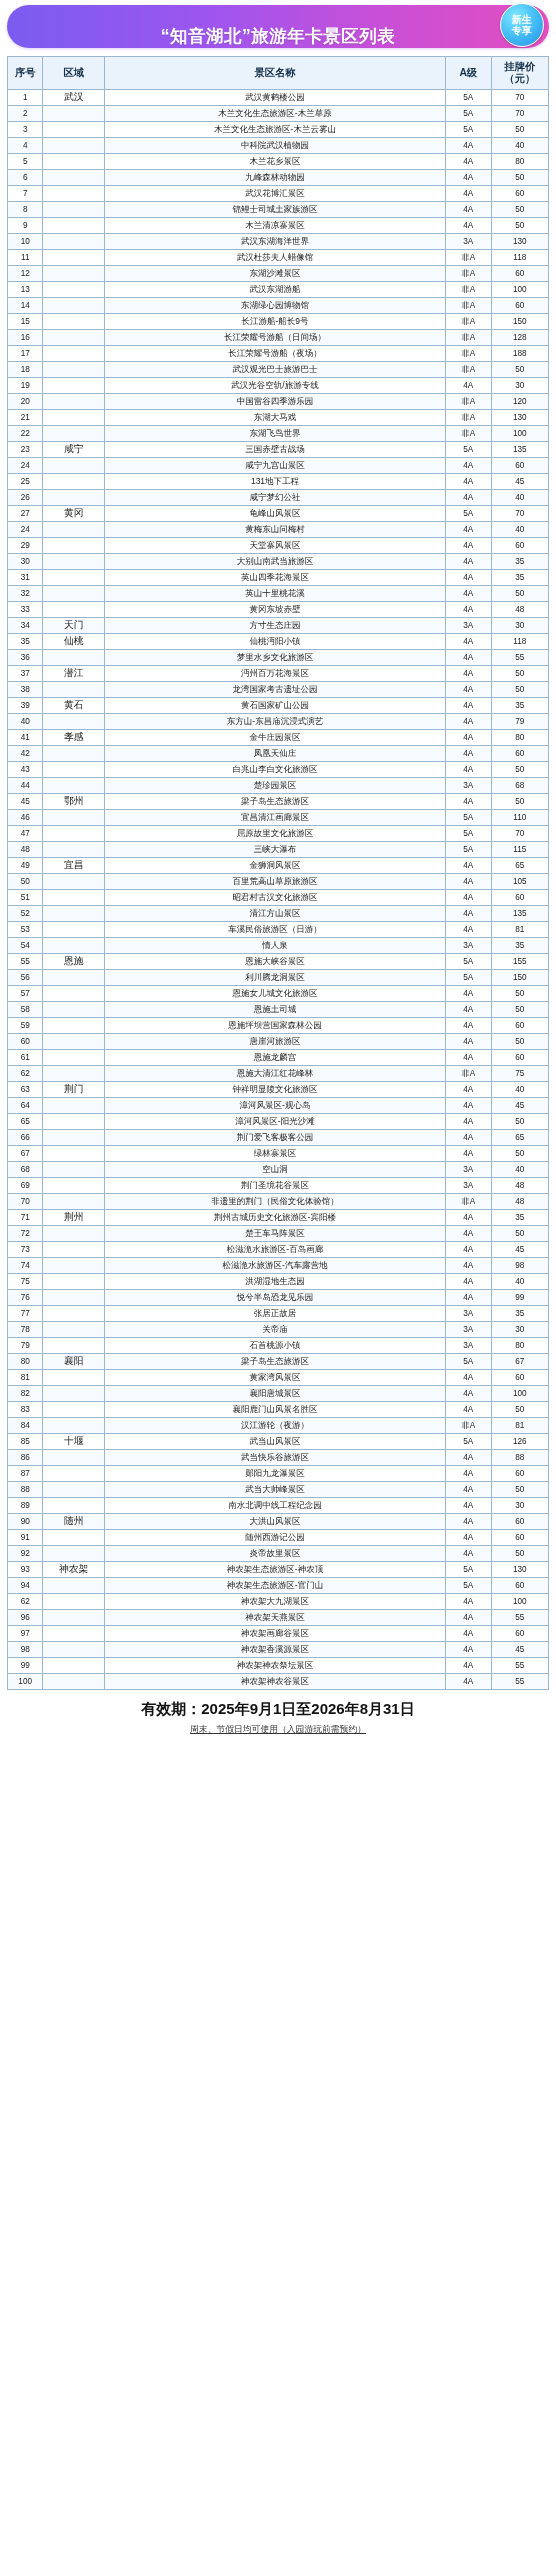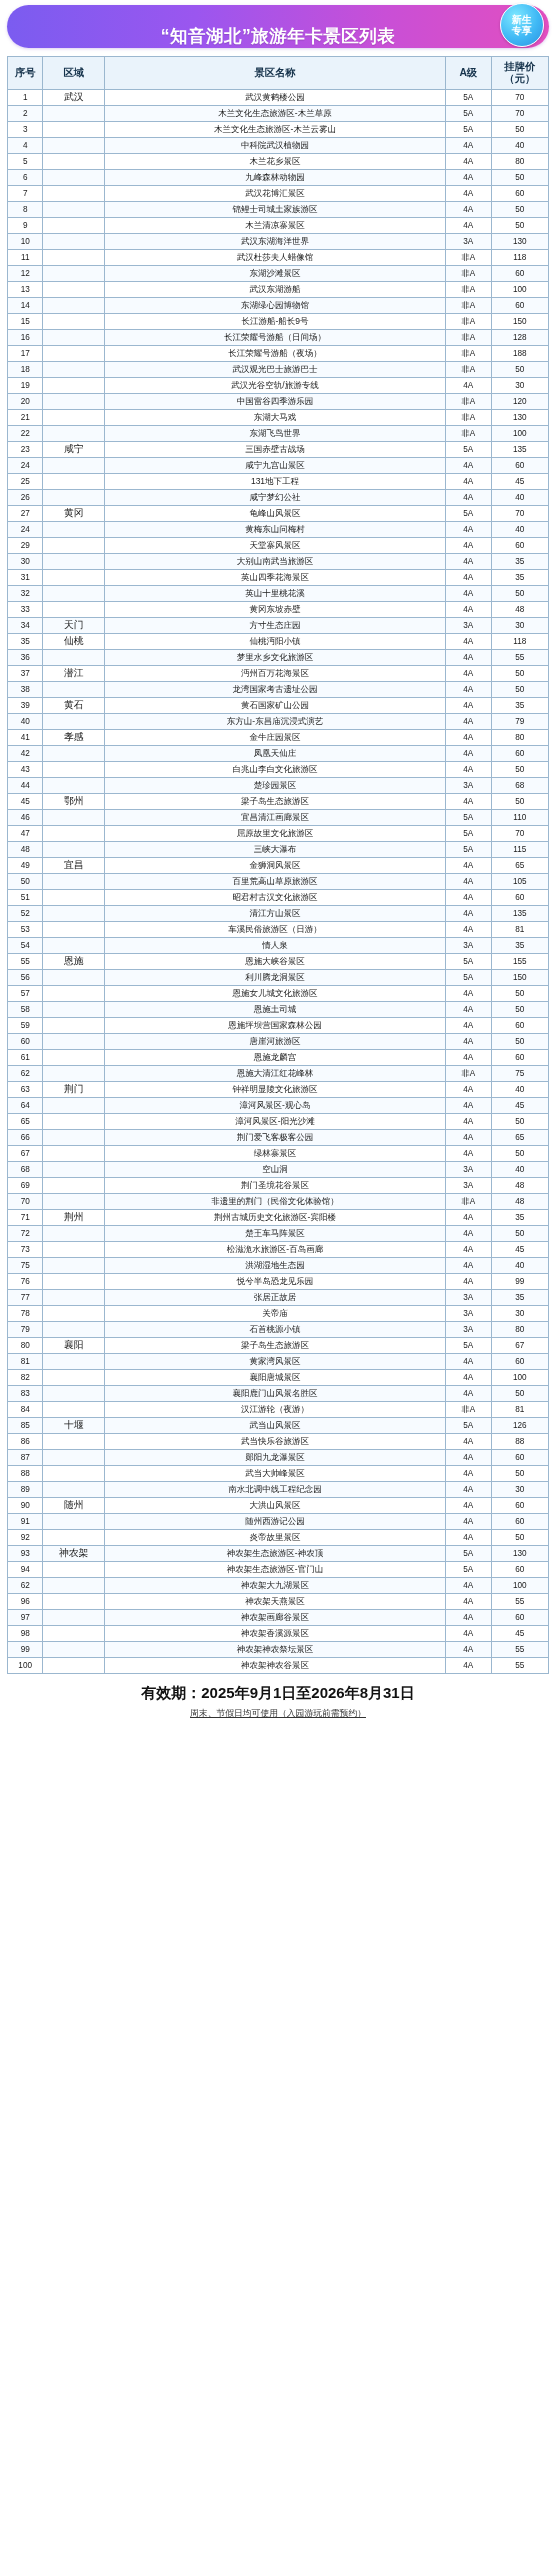--- a/index.html
+++ b/index.html
@@ -653,20 +653,27 @@
             <td>50</td>
           </tr>
           <tr>
             <td>73</td>
             <td class="area"></td>
             <td class="name">松滋洈水旅游区-百岛画廊</td>
             <td>4A</td>
             <td>45</td>
           </tr>
           <tr>
+            <td>74</td>
+            <td class="area"></td>
+            <td class="name">松滋洈水旅游区-汽车露营地</td>
+            <td>4A</td>
+            <td>98</td>
+          </tr>
+          <tr>
             <td>75</td>
             <td class="area"></td>
             <td class="name">洪湖湿地生态园</td>
             <td>4A</td>
             <td>40</td>
           </tr>
           <tr>
             <td>76</td>
             <td class="area"></td>
             <td class="name">悦兮半岛恐龙见乐园</td>

